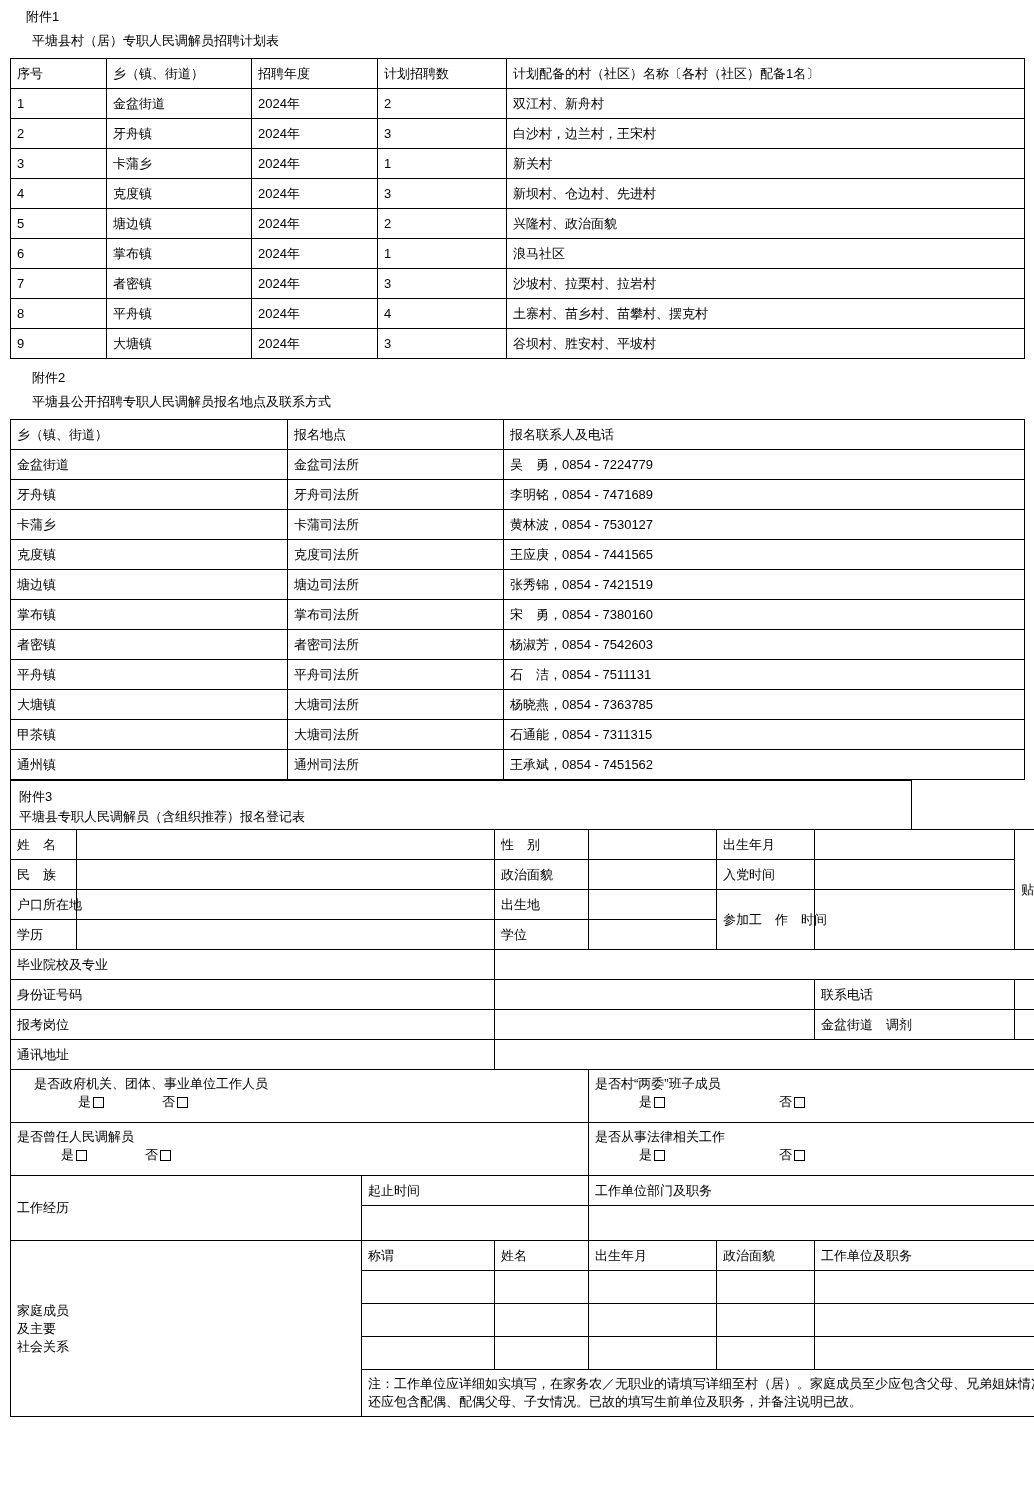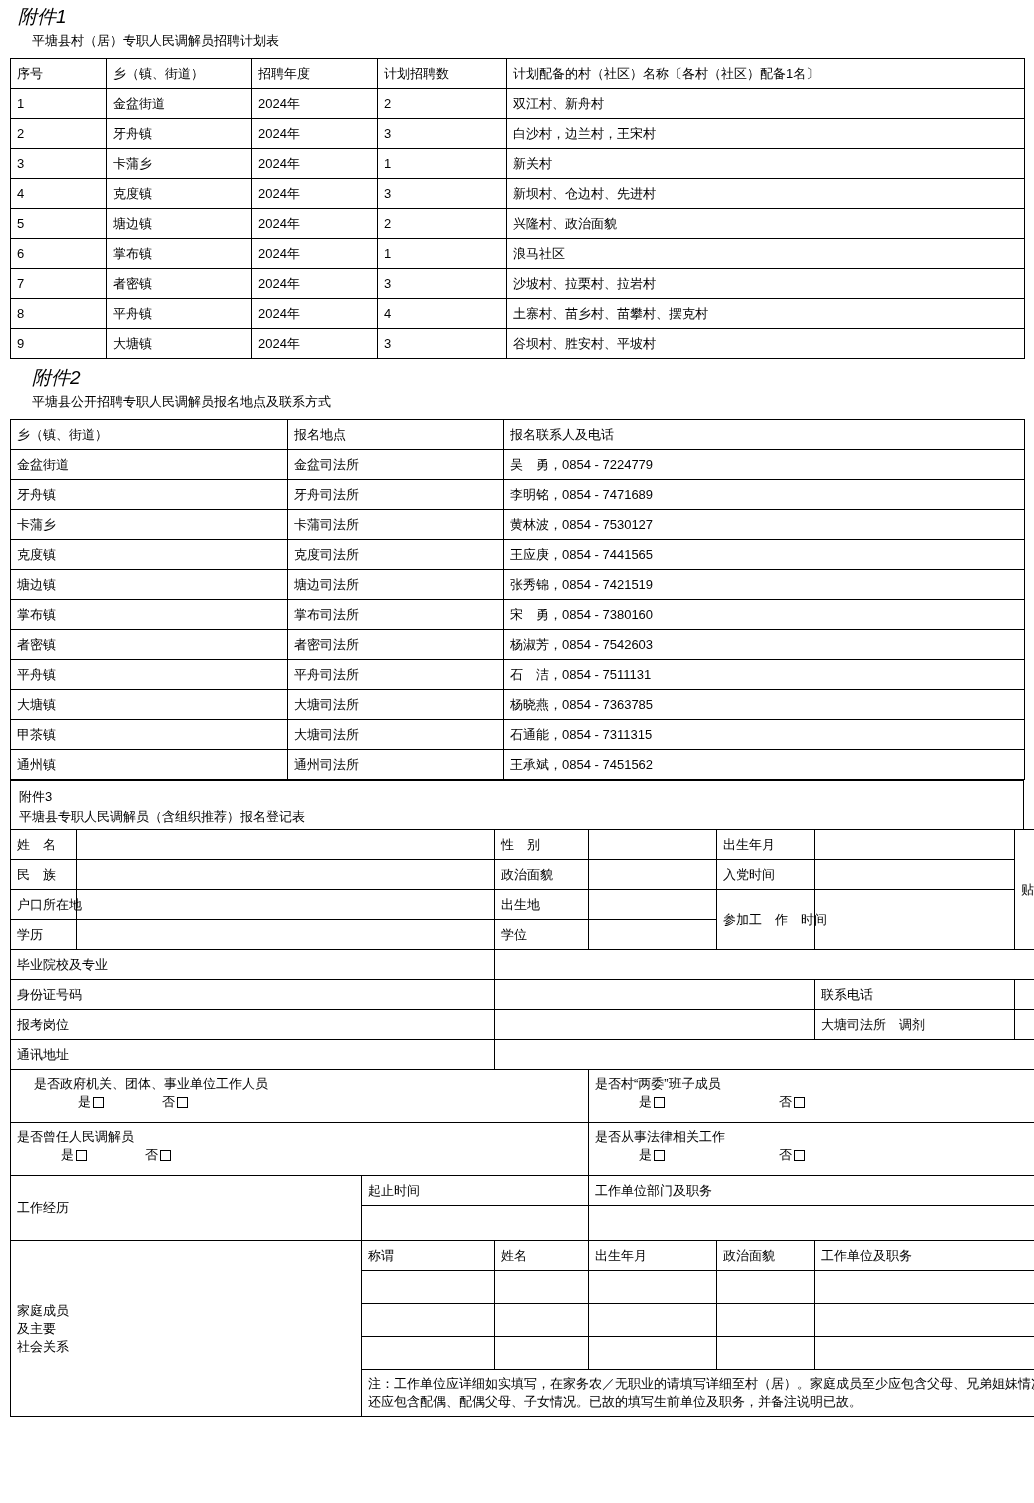--- a/index.html
+++ b/index.html
@@ -12,24 +12,23 @@
     font-family: "Liberation Sans", "DejaVu Sans", sans-serif;
     color: #000000;
     font-size: 13px;
   }
   .page {
     width: 1034px;
     box-sizing: border-box;
     padding: 8px 10px 10px 10px;
   }
   .attach-label {
-    font-size: 19px;
-    margin: 0 0 6px 8px;
+    font-size: 13px;
+    margin: 0 0 6px 16px;
     line-height: 18px;
-    font-style: italic;
   }
   .doc-title {
     font-size: 13px;
     margin: 0 0 8px 22px;
     line-height: 18px;
     font-family: Liberation Serif, serif;
   }
   table.grid {
     border-collapse: collapse;
     width: 1014px;
@@ -79,21 +78,21 @@
     border: 1px solid #000;
     vertical-align: middle;
     margin: 0 2px;
   }
   .attach3-head {
     border: 1px solid #000;
     border-bottom: none;
     padding: 6px 8px 0 8px;
     font-size: 13px;
     line-height: 20px;
-    width: 1014px;
+    width: 902px;
     box-sizing: border-box;
   }
   .attach3-head .l2 { padding-bottom: 2px; }
   .t3 { border-top: 1px solid #000; }
   .photo-cell { text-align: center; vertical-align: middle; }
   .yn { white-space: nowrap; margin-left: 44px; }
   .yn .gap { display: inline-block; width: 56px; }
   .yn .gap2 { display: inline-block; width: 112px; }
 </style>
 </head>
@@ -329,21 +328,21 @@
       <tr>
         <td colspan="4" class="lbl">身份证号码</td>
         <td colspan="4"></td>
         <td colspan="2" class="lbl">联系电话</td>
         <td></td>
       </tr>
 
       <tr>
         <td colspan="4" class="lbl tall">报考岗位</td>
         <td colspan="4" class="tall"></td>
-        <td colspan="2" class="lbl tall">大塘司法所　调剂</td>
+        <td colspan="2" class="lbl tall">金盆街道　调剂</td>
         <td class="tall"></td>
       </tr>
 
       <tr>
         <td colspan="4" class="lbl">通讯地址</td>
         <td colspan="7"></td>
       </tr>
 
       <tr>
         <td colspan="5" style="height:42px; vertical-align:top;padding-left:23px;">

